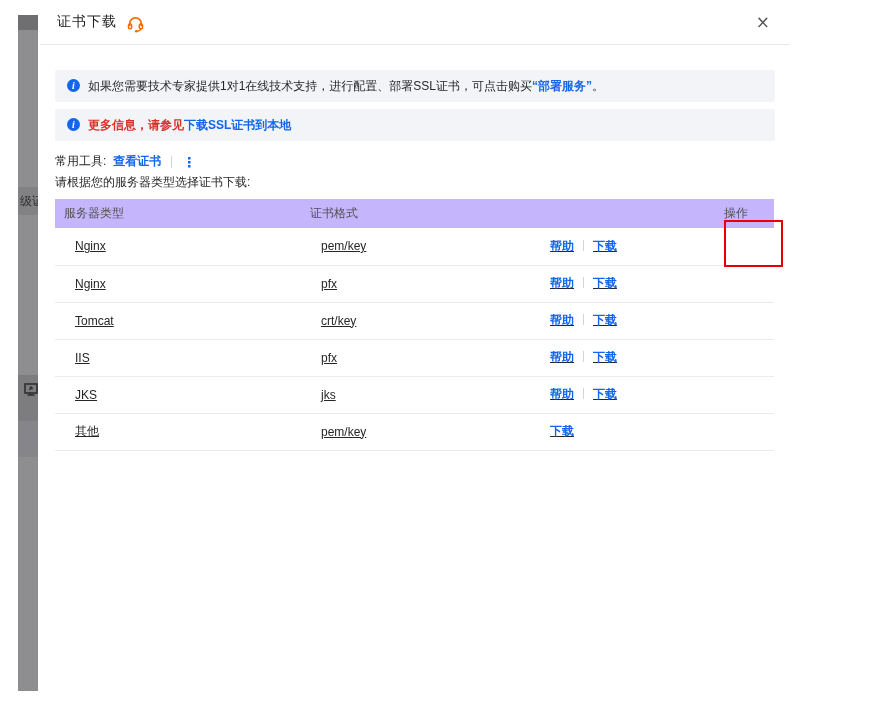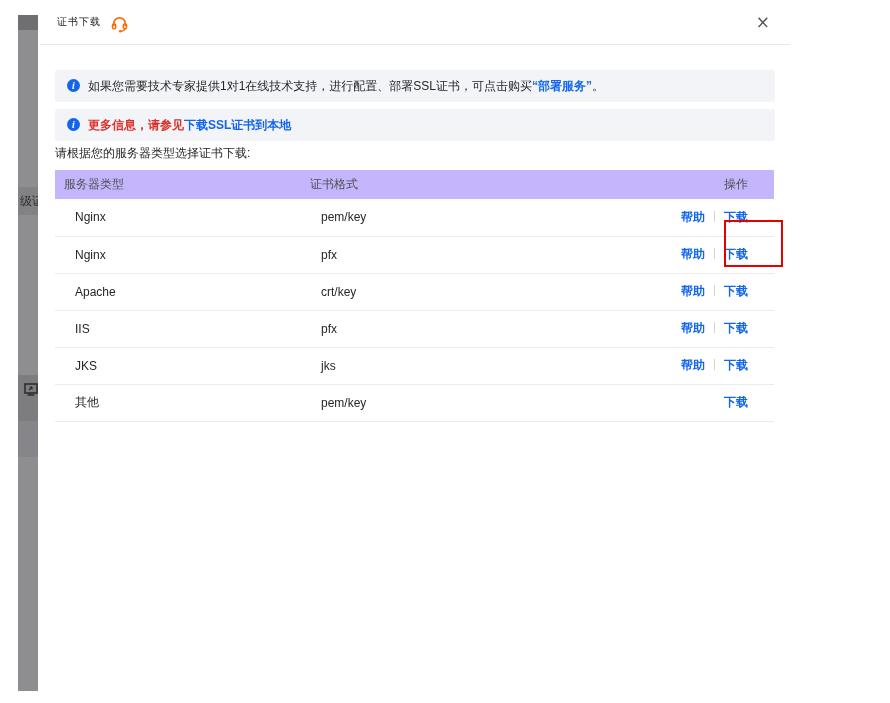--- a/index.html
+++ b/index.html
@@ -14,21 +14,21 @@
   .bg-cert-block { position:absolute; left:0; top:172px; width:100%; height:28px; background:#828285;
     color:#2d2d2f; font-size:12px; line-height:28px; white-space:nowrap; padding-left:2px; }
   .bg-icon-block { position:absolute; left:0; top:360px; width:100%; height:46px; background:#7d7d80; }
   .bg-sub-block { position:absolute; left:0; top:406px; width:100%; height:36px; background:#86868a; }
   .bg-monitor { position:absolute; left:6px; top:8px; }
 
   
   .dialog { position:absolute; left:40px; top:0; width:750px; height:703px; background:#fff; }
   .dialog-header { height:45px; border-bottom:1px solid #e8e8e8; display:flex; align-items:center;
     padding:0 20px 0 17px; }
-  .dialog-title { font-size:10px; color:#1f1f1f; letter-spacing:1px; }
+  .dialog-title { font-size:14px; color:#1f1f1f; letter-spacing:1px; }
   .headset { margin-left:9px; margin-top:2px; }
   .close-btn { margin-left:auto; font-size:17px; color:#595959; background:none; border:none;
     cursor:pointer; line-height:1; font-family:"DejaVu Sans",sans-serif; }
 
   .dialog-body { padding:0 15px; }
 
   .banner { background:#f2f4f8; border-radius:2px; padding:8px 12px; font-size:12px; color:#262626;
     line-height:16px; display:flex; align-items:flex-start; }
   .banner-deploy { margin-top:25px; }
   .banner-more { margin-top:7px; }
@@ -43,22 +43,22 @@
   .v-divider { width:1px; height:12px; background:#d4d4d4; margin:0 10px; }
   .more-dots { color:#1366ec; font-weight:bold; font-size:14px; line-height:12px; cursor:pointer; }
 
   .intro { margin-top:4px; font-size:12px; color:#262626; }
 
   table.cert-table { margin-top:8px; width:719px; border-collapse:collapse; font-size:12px; }
   .cert-table thead th { background:#c4b5fd; height:29px; font-weight:normal; color:#515151;
     text-align:left; padding:0 0 0 9px; }
   .cert-table thead th.col-op { text-align:right; padding-right:26px; }
   .cert-table tbody td { height:37px; border-bottom:1px solid #ebebeb; color:#262626;
-    padding-left:20px; }
-  .cert-table td.col-op { text-align:right; padding:0 26px 0 0; white-space:nowrap; }
+    padding-left:20px;text-decoration:underline; }
+  .cert-table td.col-op { text-align:left; padding:0 26px 0 0; white-space:nowrap; }
   .op-divider { display:inline-block; width:1px; height:11px; background:#d4d4d4;
     margin:0 9px; vertical-align:-1px; }
 
   .annotation-box { position:absolute; left:724px; top:220px; width:59px; height:47px;
     border:2px solid #e60000; z-index:10; pointer-events:none; }
 </style>
 </head>
 <body>
 
 <div class="bg-strip">
@@ -97,20 +97,26 @@
       </span>
     </div>
 
     <div class="banner banner-more">
       <span class="info-icon">i</span>
       <span>
         <span class="red-text">更多信息，请参见</span><a class="blue-link">下载SSL证书到本地</a>
       </span>
     </div>
 
+    <div class="tools-row">
+      <span class="label">常用工具:</span>
+      <a class="blue-link">查看证书</a>
+      <span class="v-divider"></span>
+      <span class="more-dots">⋮</span>
+    </div>
 
     <div class="intro">请根据您的服务器类型选择证书下载:</div>
 
     <table class="cert-table">
       <thead>
         <tr>
           <th style="width:246px">服务器类型</th>
           <th style="width:249px">证书格式</th>
           <th class="col-op">操作</th>
         </tr>
@@ -120,21 +126,21 @@
             <td>Nginx</td>
             <td>pem/key</td>
             <td class="col-op"><a class="blue-link">帮助</a><span class="op-divider"></span><a class="blue-link">下载</a></td>
           </tr>
           <tr>
             <td>Nginx</td>
             <td>pfx</td>
             <td class="col-op"><a class="blue-link">帮助</a><span class="op-divider"></span><a class="blue-link">下载</a></td>
           </tr>
           <tr>
-            <td>Apache</td>
+            <td>Tomcat</td>
             <td>crt/key</td>
             <td class="col-op"><a class="blue-link">帮助</a><span class="op-divider"></span><a class="blue-link">下载</a></td>
           </tr>
           <tr>
             <td>IIS</td>
             <td>pfx</td>
             <td class="col-op"><a class="blue-link">帮助</a><span class="op-divider"></span><a class="blue-link">下载</a></td>
           </tr>
           <tr>
             <td>JKS</td>

